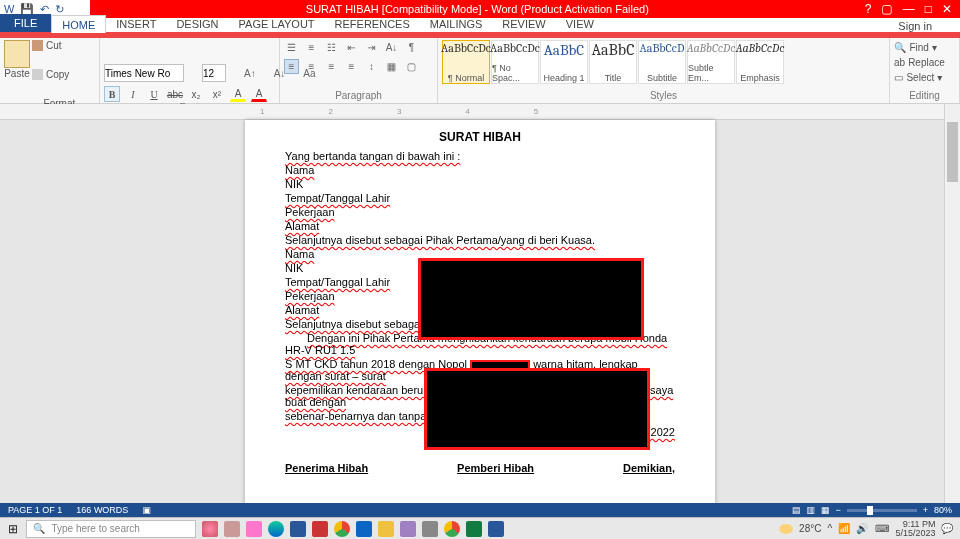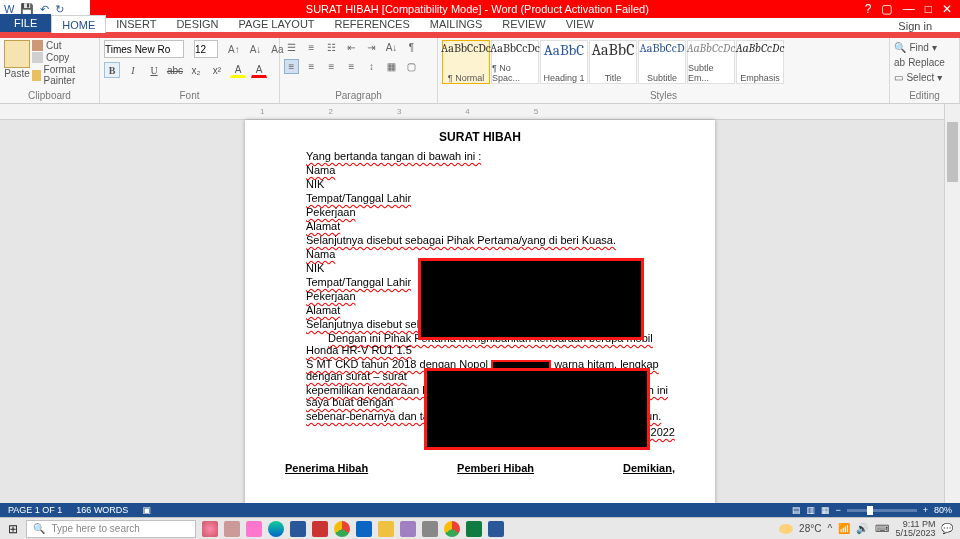--- a/index.html
+++ b/index.html
@@ -18,45 +18,45 @@
 .tabs .file { background: #1e4e8e; color: #fff; padding: 3px 14px; }
 .tabs .active { background: #fff; color: #1e4e8e; border-top: 1px solid #d0d0d0; border-left: 1px solid #d0d0d0; border-right: 1px solid #d0d0d0; position: relative; top: 1px; }
 .tabs .signin { margin-left: auto; padding-right: 28px; color: #444; }
 
 
 .ribbon { height: 66px; background: #f7f7f7; border-bottom: 1px solid #d0d0d0; display: flex; font-size: 10px; color: #666; }
 .group { border-right: 1px solid #d8d8d8; display: flex; flex-direction: column; justify-content: space-between; padding: 2px 4px 0; }
 .group .body { display: flex; gap: 4px; align-items: flex-start; }
 .group .label { text-align: center; font-size: 10px; color: #777; padding-bottom: 2px; }
 .clip .body { gap: 2px; }
-.clip-col { display: flex; flex-direction: column; gap: 1px; font-size: 10px; color: #555; }
+.clip-col { display: flex; flex-direction: column; gap: 18px; font-size: 10px; color: #555; }
 .clip-col span { display: flex; align-items: center; gap: 3px; }
 .icon-box { display: inline-block; width: 11px; height: 11px; background: #d0d0d0; }
-.font-row1 { display: flex; gap: 10px; align-items: center; }
+.font-row1 { display: flex; gap: 18px; align-items: center; margin-top: 24px; }
 .font-row1 select, .font-row1 input { font-size: 10px; height: 18px; border: 1px solid #c0c0c0; background: #fff; }
 .font-row2 { display: flex; gap: 5px; margin-top: 4px; align-items: center; color: #555; }
 .font-row2 span { display: inline-flex; width: 16px; height: 16px; align-items: center; justify-content: center; border: 1px solid transparent; }
 .font-row2 .B { font-weight: bold; font-family: "Times New Roman"; border: 1px solid #a0c0e0; background: #e8f0fa; }
 .font-row2 .I { font-style: italic; font-family: "Times New Roman"; }
 .font-row2 .U { text-decoration: underline; font-family: "Times New Roman"; }
 .para-row { display: flex; gap: 5px; color: #666; }
 .para-row span { width: 15px; height: 15px; display: inline-flex; align-items: center; justify-content: center; }
 .styles-body { display: flex; gap: 1px; }
 .style-card { width: 48px; height: 44px; border: 1px solid #e0e0e0; background: #fff; display: flex; flex-direction: column; align-items: center; justify-content: space-between; font-size: 9px; color: #555; }
 .style-card .prev { font-family: Cambria, serif; color: #333; font-size: 12px; }
 .style-card.sel { border-color: #f0b000; background: #fdf3d0; }
 .edit-col { display: flex; flex-direction: column; gap: 0; font-size: 10px; color: #555; }
 .edit-col span { display: flex; align-items: center; gap: 3px; padding: 1px 0; }
 
 
 .docwrap { position: absolute; top: 104px; left: 0; right: 16px; bottom: 36px; background: #e6e6e6; overflow: hidden; }
 .ruler { height: 16px; background: #f3f3f3; border-bottom: 1px solid #d0d0d0; font-size: 8px; color: #999; display: flex; align-items: center; padding-left: 260px; gap: 64px; }
 .page { position: absolute; left: 245px; top: 16px; width: 470px; background: #fff; box-shadow: 0 0 4px rgba(0,0,0,0.3); padding: 10px 40px 30px; font-family: "Times New Roman", serif; font-size: 11px; color: #000; }
 .page h1 { text-align: center; font-size: 12px; font-weight: bold; margin-bottom: 6px; }
-.page .line { margin-bottom: 2px; margin-left: 21px; }
+.page .line { margin-bottom: 2px; }
 .page .wavy { text-decoration: underline wavy red; text-underline-offset: 2px; }
 .redbox { position: absolute; width: 226px; height: 82px; background: #000; border: 3px solid #ff1a1a; }
 .redbox.b1 { left: 418px; top: 154px; }
 .redbox.b2 { left: 424px; top: 264px; }
 .redsmall { display: inline-block; width: 60px; height: 10px; background: #000; border: 2px solid #ff1a1a; vertical-align: middle; }
 .sigrow { display: flex; justify-content: space-between; margin-top: 24px; font-weight: bold; }
 
 
 .vscroll { position: absolute; right: 0; top: 104px; bottom: 36px; width: 16px; background: #f0f0f0; border-left: 1px solid #d0d0d0; }
 .vscroll .thumb { position: absolute; top: 18px; left: 2px; right: 2px; height: 60px; background: #c0c0c0; }

